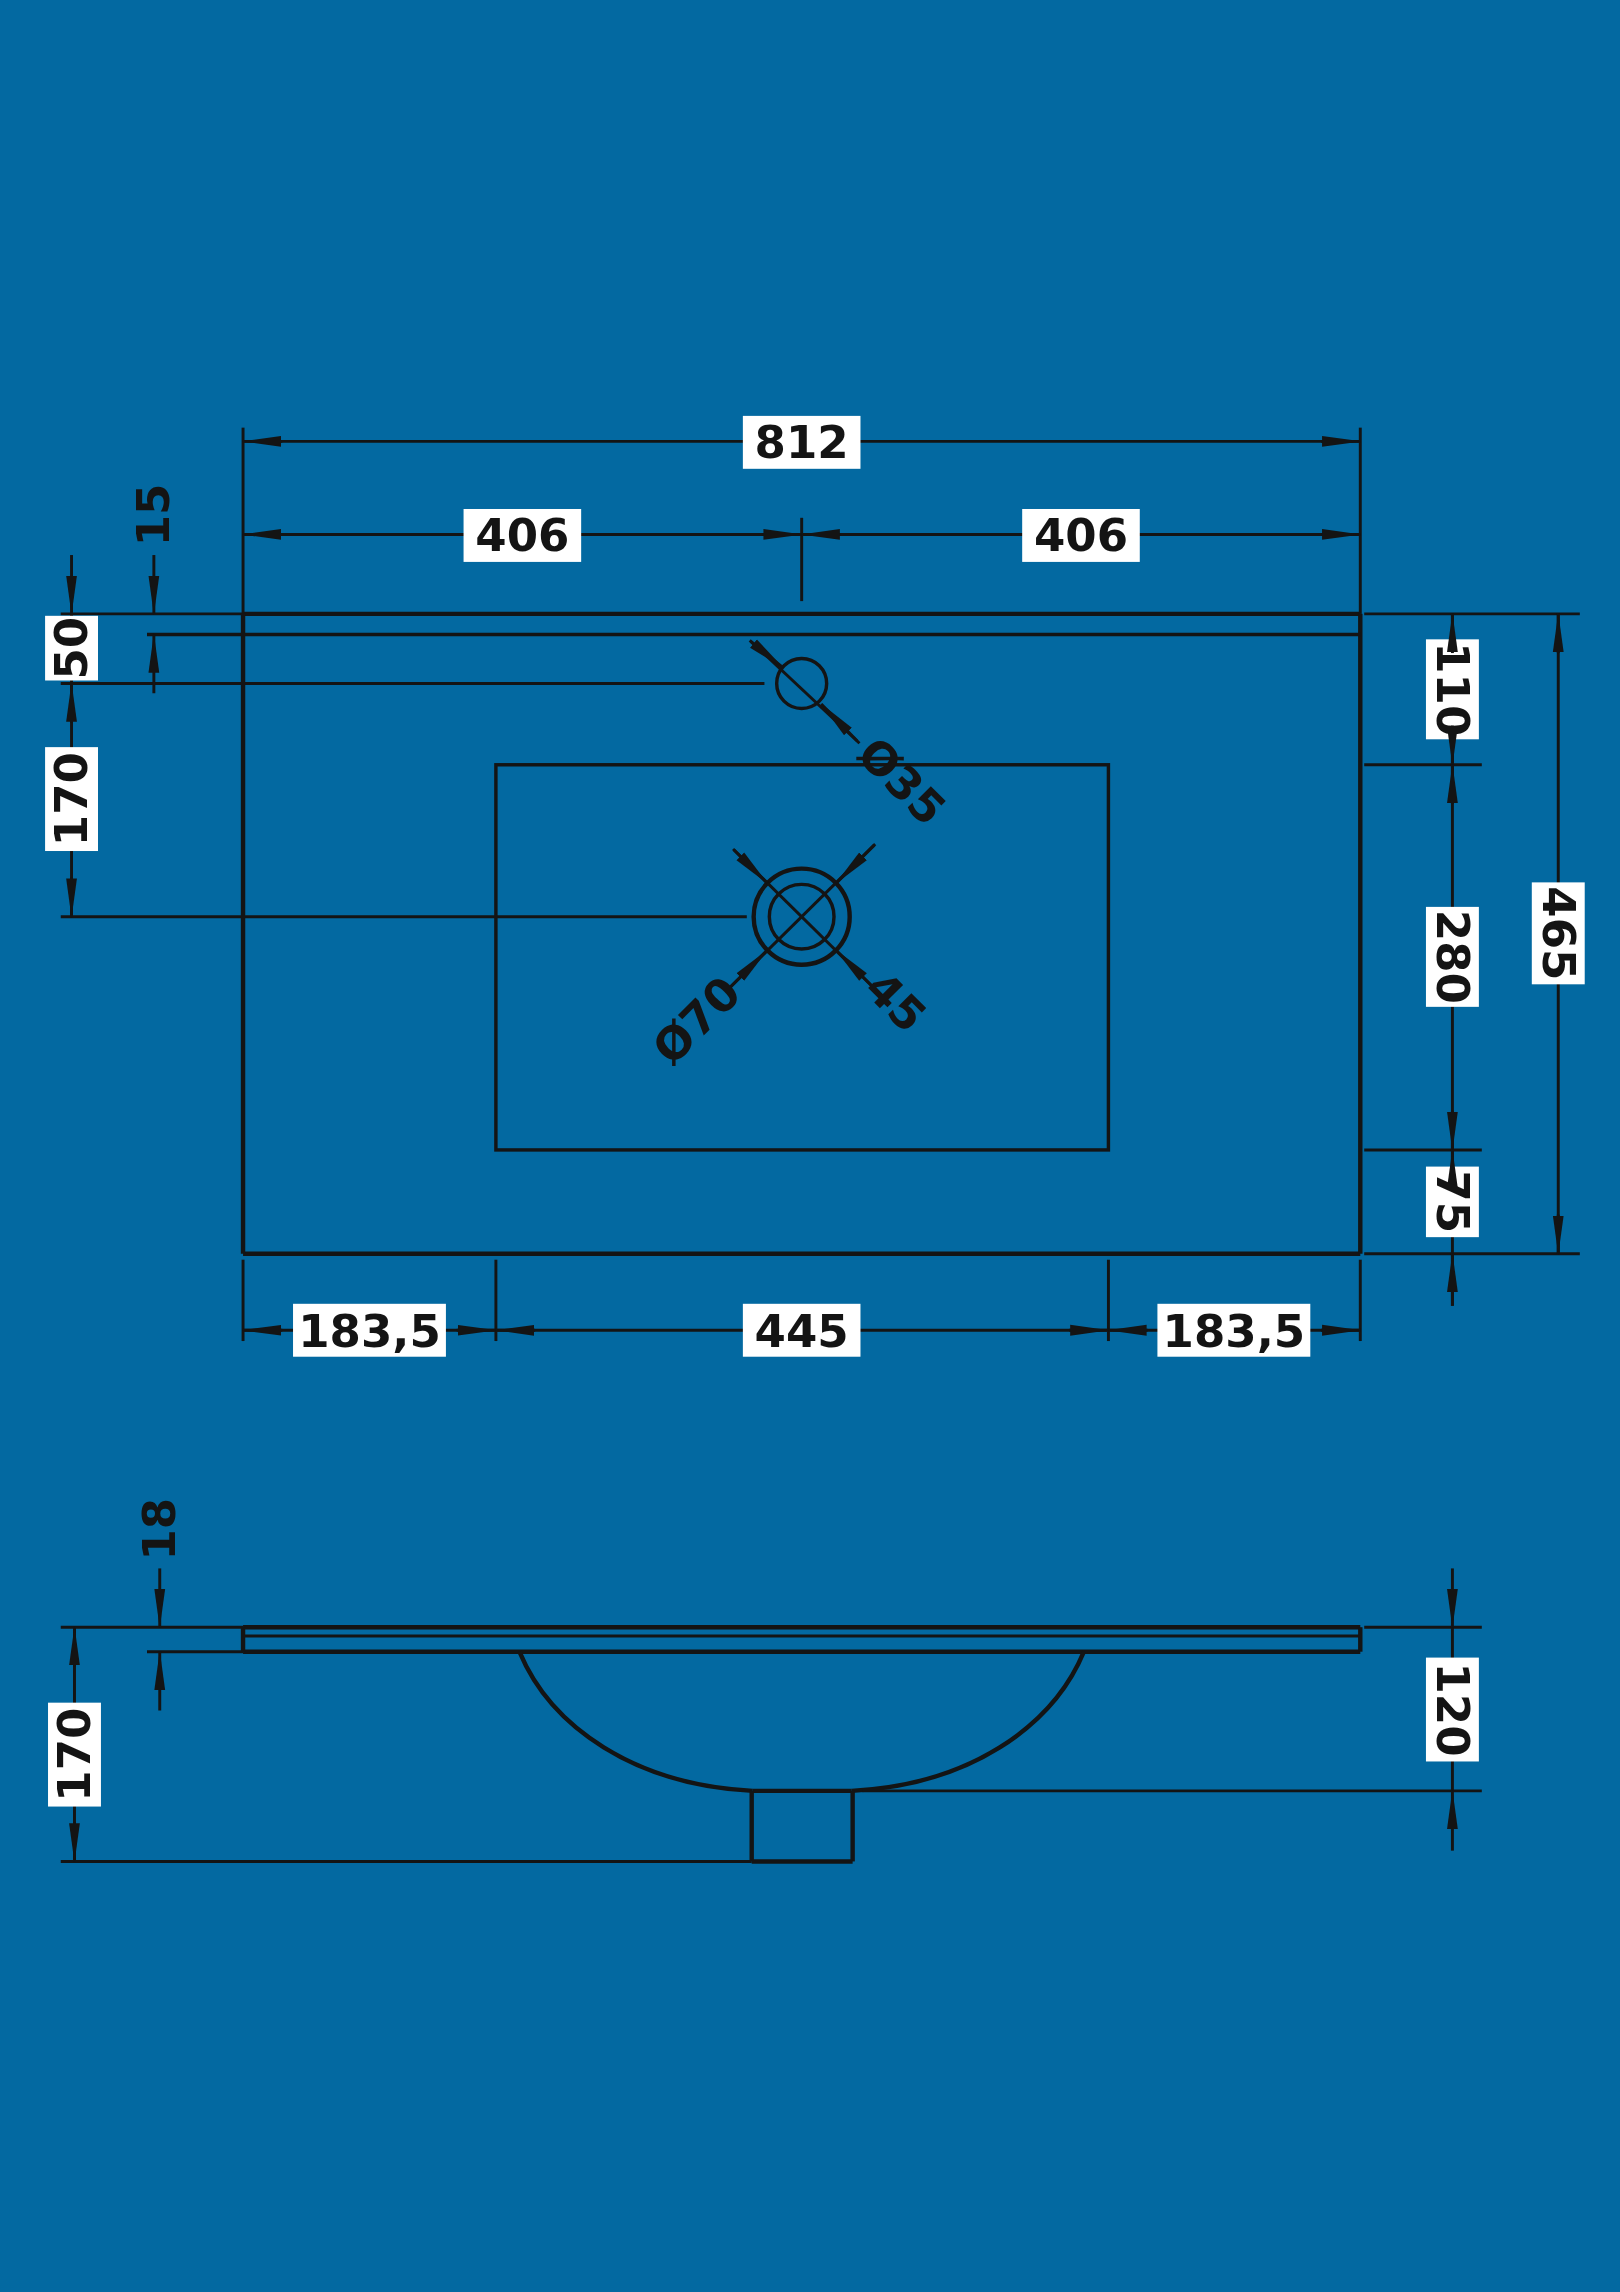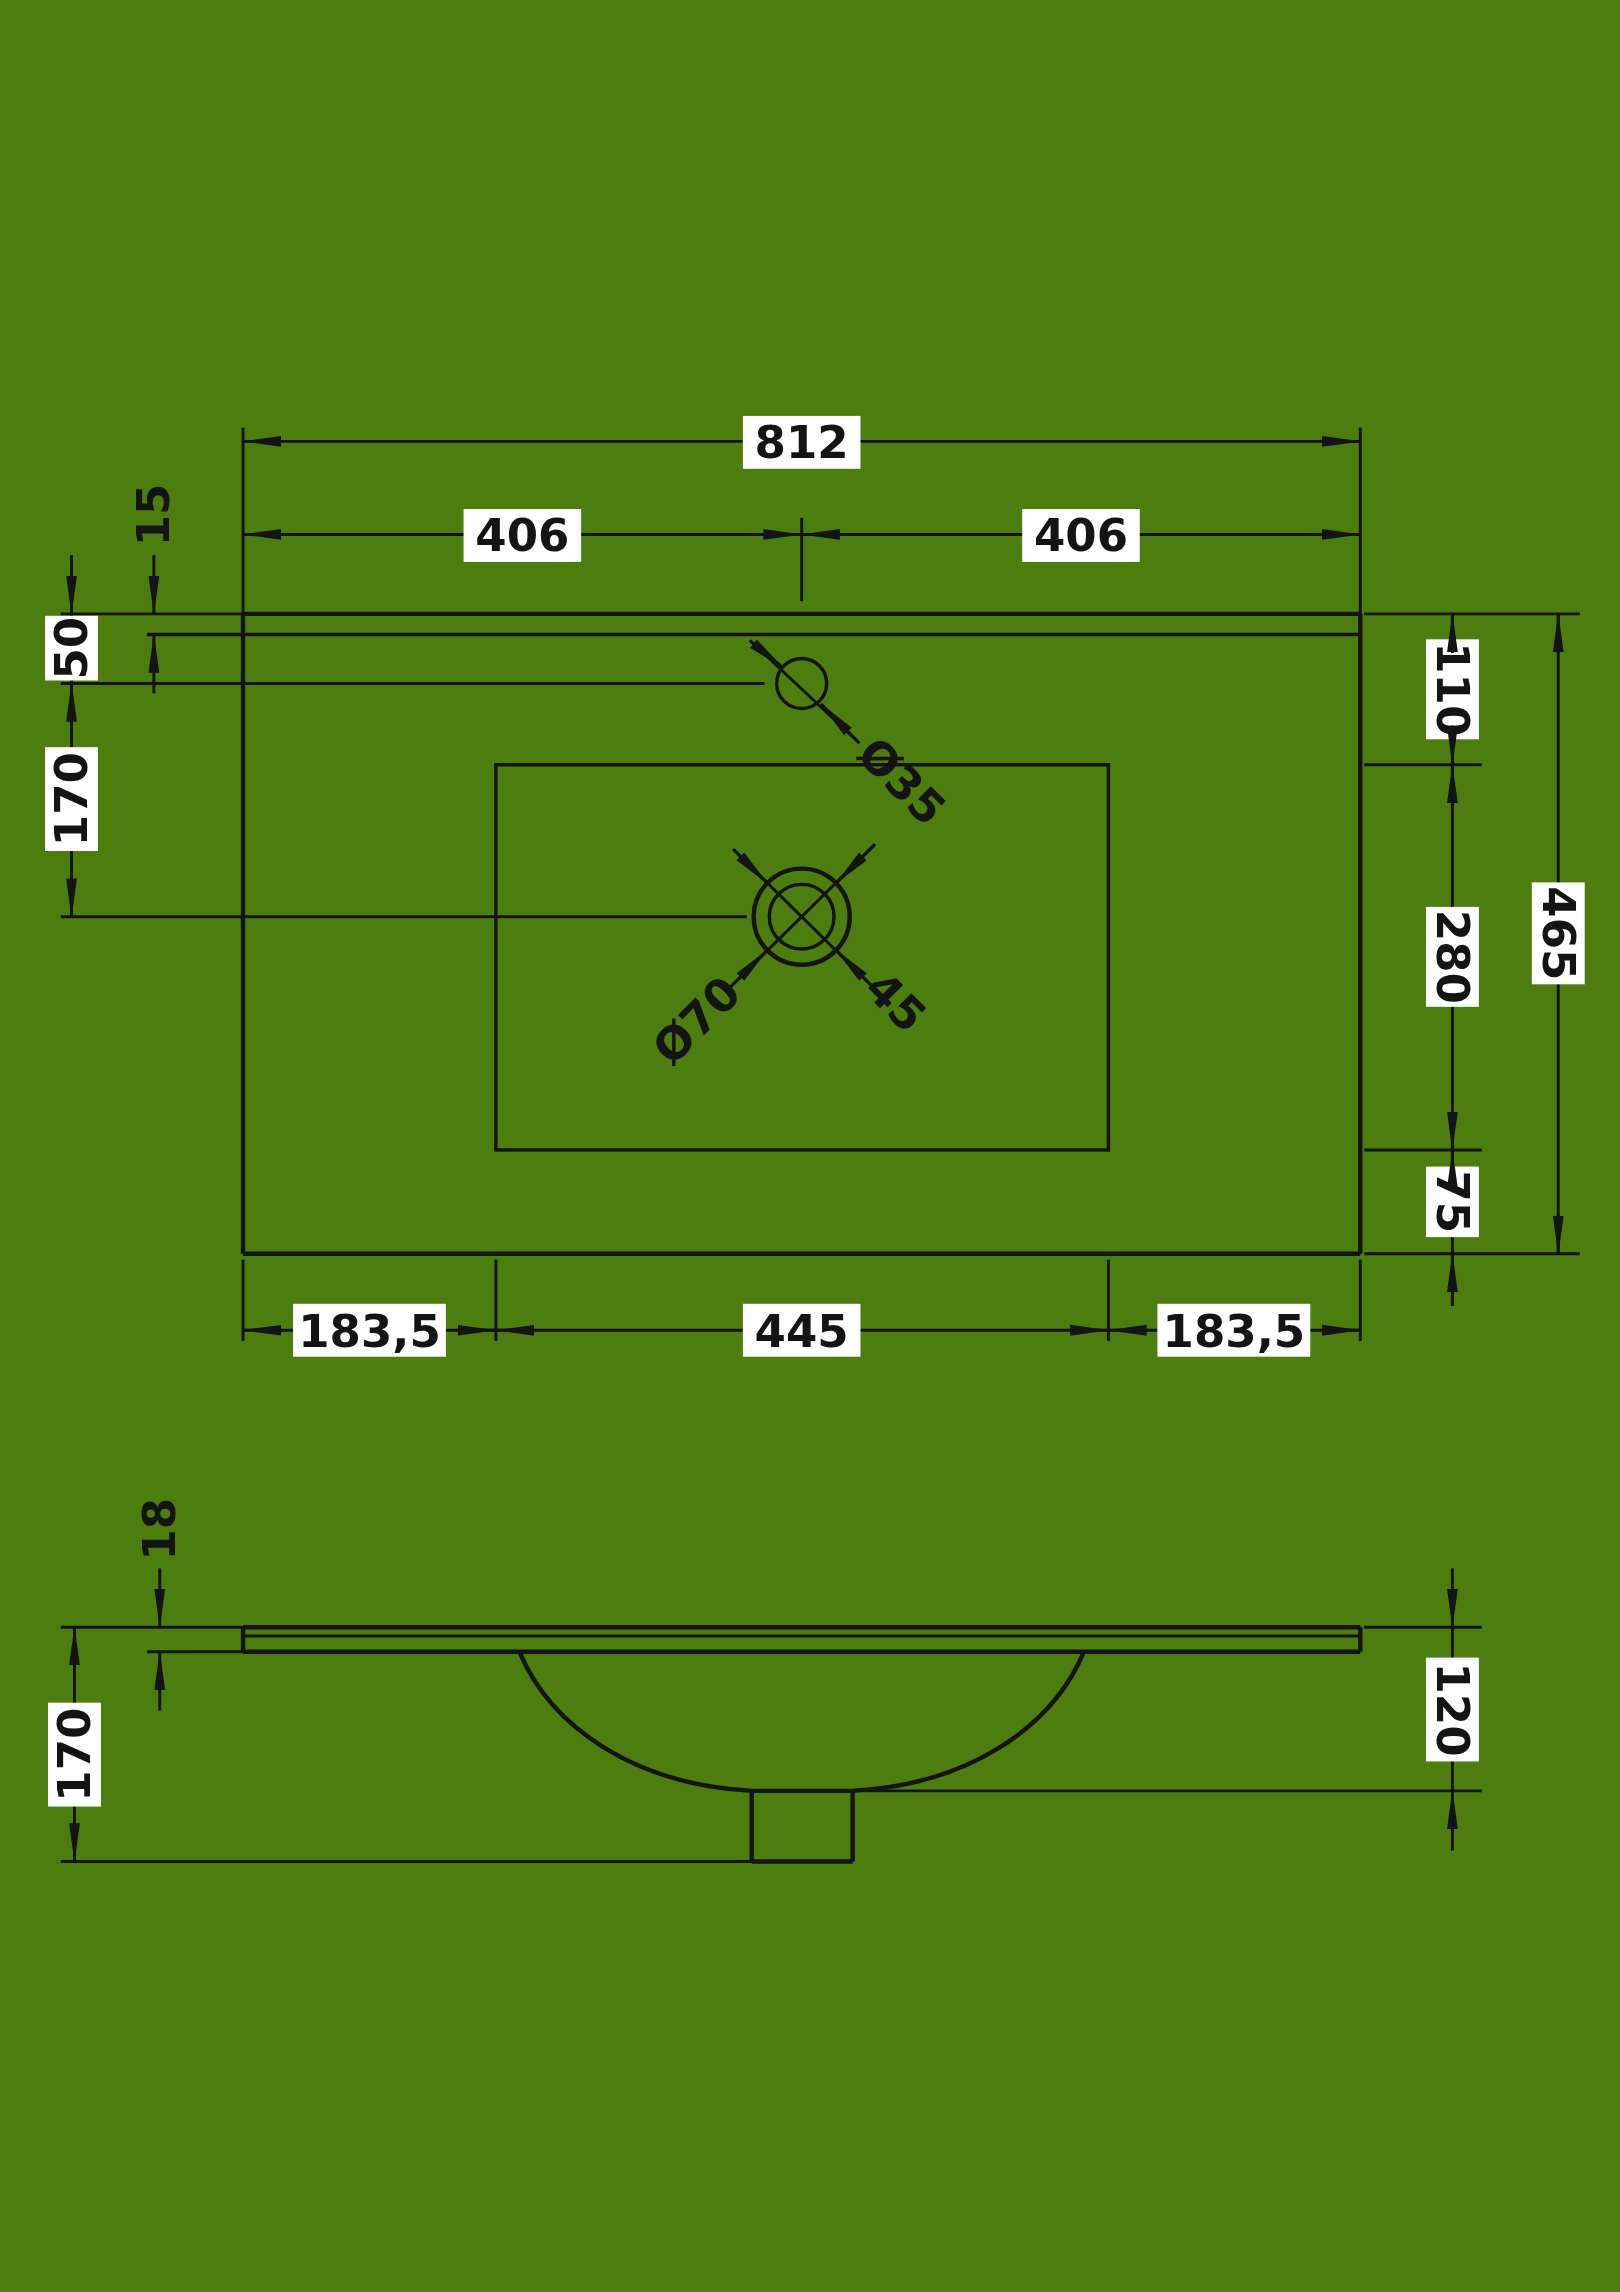--- a/index.html
+++ b/index.html
@@ -1,16 +1,16 @@
 <!DOCTYPE html>
 <html><head>
 <meta charset="utf-8">
 <style>
   html,body{margin:0;padding:0;background:#ffffff;}
-  .page{width:1620px;height:2293px;background:#4d7c0f;position:relative;overflow:hidden;}
+  .page{width:1620px;height:2293px;background:#0369a1;position:relative;overflow:hidden;}
   svg{display:block;}
   .o{stroke:#141414;stroke-width:4.5;fill:none;}
   .m{stroke:#141414;stroke-width:3.5;fill:none;}
   .d{stroke:#141414;stroke-width:3;fill:none;}
   .mask{fill:#ffffff;stroke:none;}
   .lbl{font-family:"DejaVu Sans", sans-serif;font-weight:bold;font-size:46px;fill:#141414;
        text-anchor:middle;}
 </style>
 </head>
 <body>

